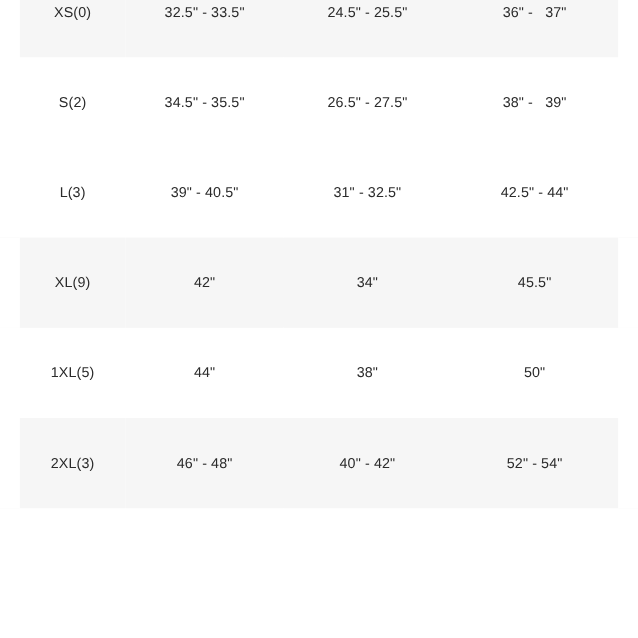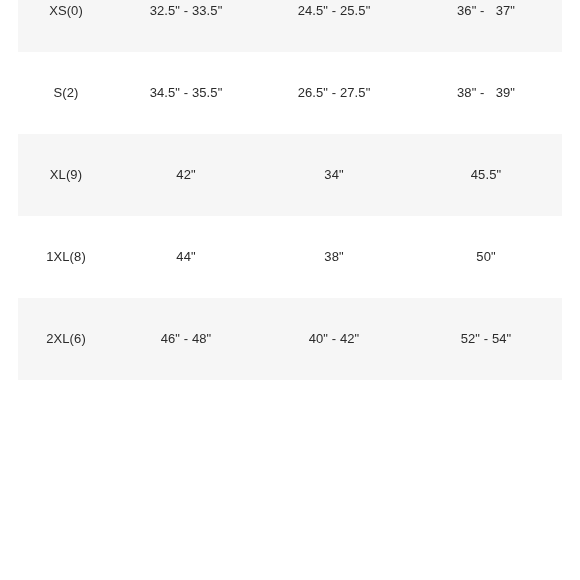--- a/index.html
+++ b/index.html
@@ -83,39 +83,47 @@
             <td class="gutter"></td>
           </tr>
           <tr>
             <td class="gutter"></td>
             <td class="col-size">S(2)</td>
             <td class="col-chest">34.5" - 35.5"</td>
             <td class="col-waist">26.5" - 27.5"</td>
             <td class="col-hip">38" -   39"</td>
             <td class="gutter"></td>
           </tr>
+          <tr>
+            <td class="gutter"></td>
+            <td class="col-size">L(3)</td>
+            <td class="col-chest">39" - 40.5"</td>
+            <td class="col-waist">31" - 32.5"</td>
+            <td class="col-hip">42.5" - 44"</td>
+            <td class="gutter"></td>
+          </tr>
           <tr class="striped">
             <td class="gutter"></td>
             <td class="col-size">XL(9)</td>
             <td class="col-chest">42"</td>
             <td class="col-waist">34"</td>
             <td class="col-hip">45.5"</td>
             <td class="gutter"></td>
           </tr>
           <tr>
             <td class="gutter"></td>
-            <td class="col-size">1XL(8)</td>
+            <td class="col-size">1XL(5)</td>
             <td class="col-chest">44"</td>
             <td class="col-waist">38"</td>
             <td class="col-hip">50"</td>
             <td class="gutter"></td>
           </tr>
           <tr class="striped">
             <td class="gutter"></td>
-            <td class="col-size">2XL(6)</td>
+            <td class="col-size">2XL(3)</td>
             <td class="col-chest">46" - 48"</td>
             <td class="col-waist">40" - 42"</td>
             <td class="col-hip">52" - 54"</td>
             <td class="gutter"></td>
           </tr>
         </tbody>
     </table>
   </div>
 </div>
 

